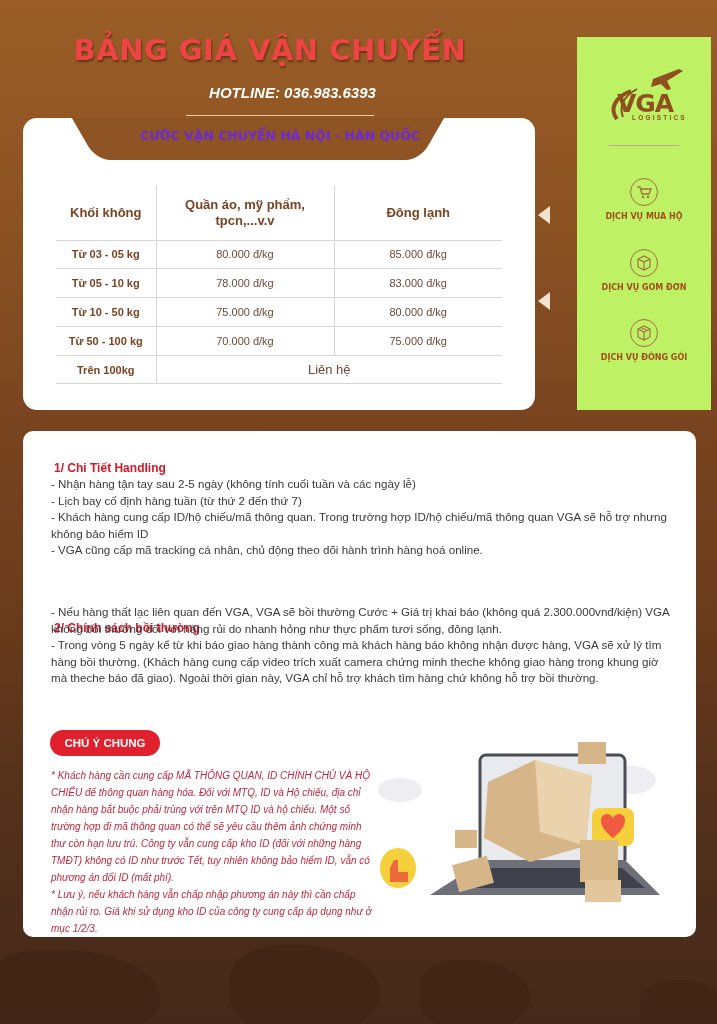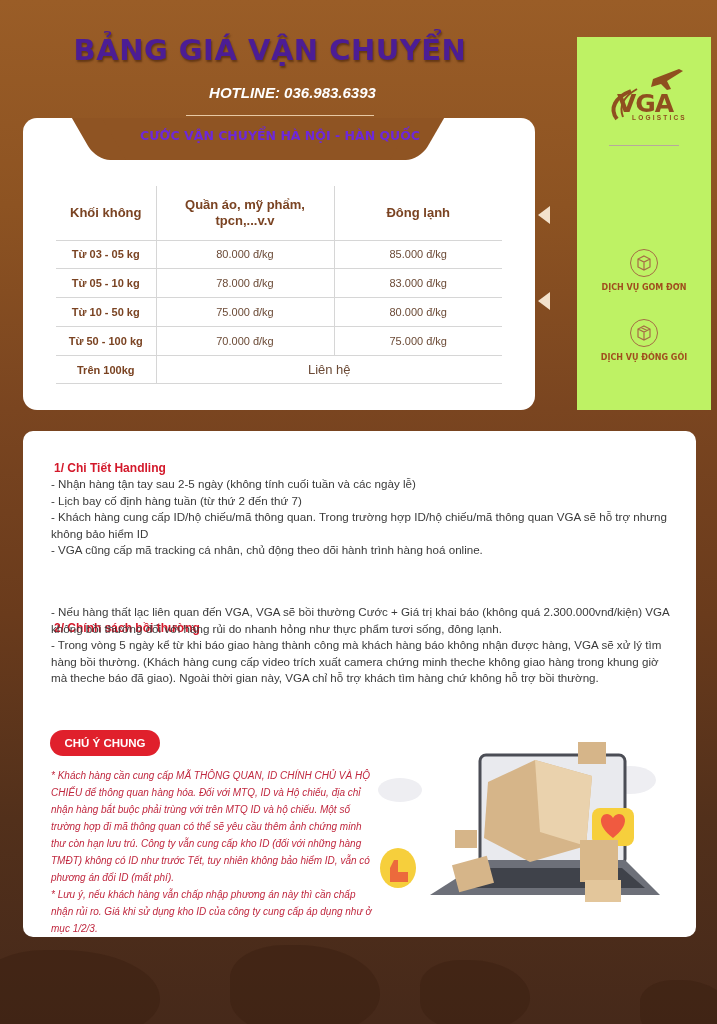--- a/index.html
+++ b/index.html
@@ -7,21 +7,21 @@
   body {
     position: relative;
     font-family: "Liberation Sans", sans-serif;
     background: linear-gradient(180deg, #9a5d27 0%, #8d5322 20%, #7a4520 40%, #6a3b1c 60%, #52301b 80%, #46291a 100%);
   }
   .map-blob { position: absolute; background: #3d2013; opacity: .55; border-radius: 40% 60% 50% 45%; }
 
   .title {
     position: absolute; left: 0; top: 33px; width: 540px; text-align: center;
     font-family: "DejaVu Sans", sans-serif; font-weight: 900; font-size: 29px;
-    color: #4c1d95; letter-spacing: .5px; text-shadow: 1px 2px 2px rgba(60,30,5,.55);
+    color: #ef4444; letter-spacing: .5px; text-shadow: 1px 2px 2px rgba(60,30,5,.55);
   }
   .hotline {
     position: absolute; left: 0; top: 84px; width: 540px; text-align: center;
     font-style: italic; font-weight: bold; font-size: 15px; color: #fff; padding-left: 45px;
   }
   .hr-top { position: absolute; left: 186px; top: 115px; width: 188px; height: 1px; background: #e8c9a4; }
 
   .table-card { position: absolute; left: 23px; top: 118px; width: 512px; height: 292px; background: #fff; border-radius: 14px; }
   .tab {
     position: absolute; left: 100px; top: 118px; width: 316px; height: 42px;
@@ -127,20 +127,30 @@
 <div class="side-card">
   <svg class="logo" viewBox="0 0 90 60">
     <path d="M30 26 C14 32 8 44 16 54" stroke="#8f4f1f" stroke-width="4" fill="none"></path>
     <path d="M36 24 C22 32 18 42 22 52" stroke="#8f4f1f" stroke-width="2" fill="none"></path>
     <path d="M52 14 L78 4 L82 6 L66 16 L70 24 L66 25 L60 19 L50 22 Z" fill="#8f4f1f"></path>
   </svg>
   <div class="logo-text">VGA</div>
   <div class="logo-sub">LOGISTICS</div>
   <div class="side-hr"></div>
 
+  <div class="svc" style="top:141px;">
+    <div class="svc-icon">
+      <svg width="16" height="14" viewBox="0 0 16 14">
+          <path d="M1 2h3l2 7h7l2-5H5" stroke="#a56c45" stroke-width="1.3" fill="none"></path>
+          <circle cx="7" cy="12" r="1.2" fill="#a56c45"></circle>
+          <circle cx="12" cy="12" r="1.2" fill="#a56c45"></circle>
+        </svg>
+    </div>
+    <div class="svc-label">DỊCH VỤ MUA HỘ</div>
+  </div>
   <div class="svc" style="top:212px;">
     <div class="svc-icon">
       <svg width="16" height="16" viewBox="0 0 16 16">
           <path d="M8 1L14 4V12L8 15L2 12V4Z M2 4L8 7L14 4 M8 7V15" stroke="#a56c45" stroke-width="1.2" fill="none"></path>
         </svg>
     </div>
     <div class="svc-label">DỊCH VỤ GOM ĐƠN</div>
   </div>
   <div class="svc" style="top:282px;">
     <div class="svc-icon">

